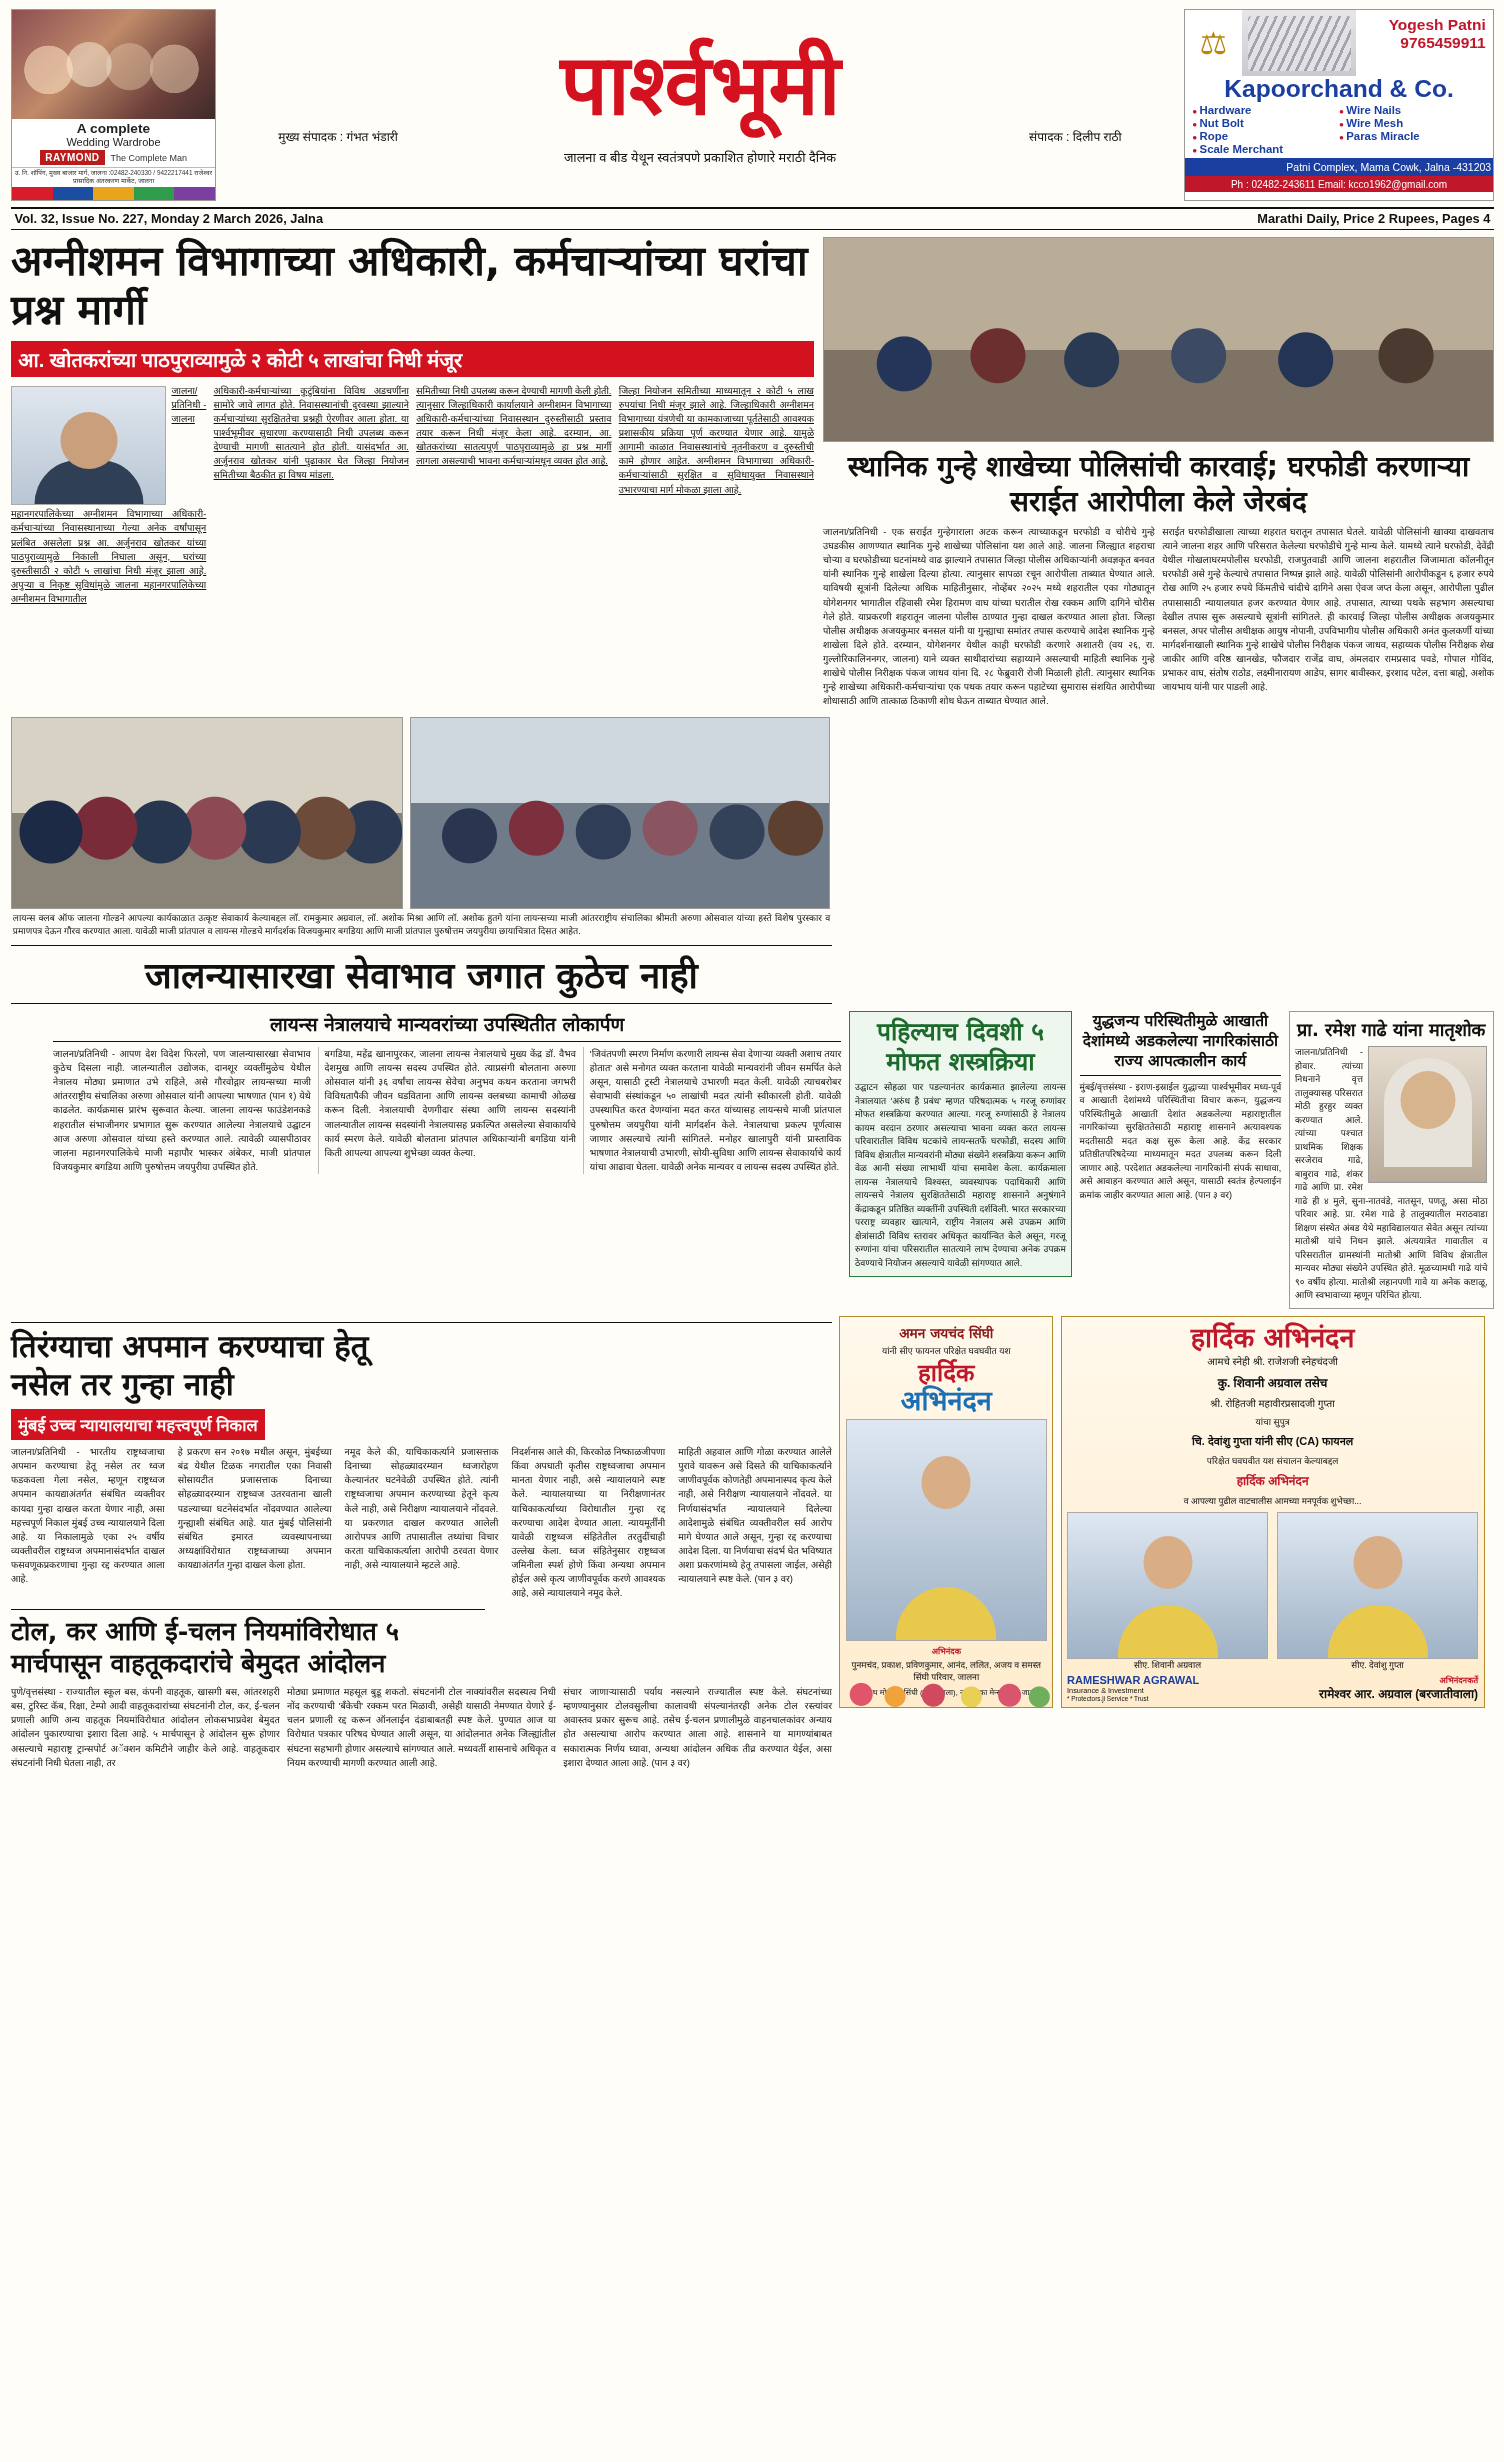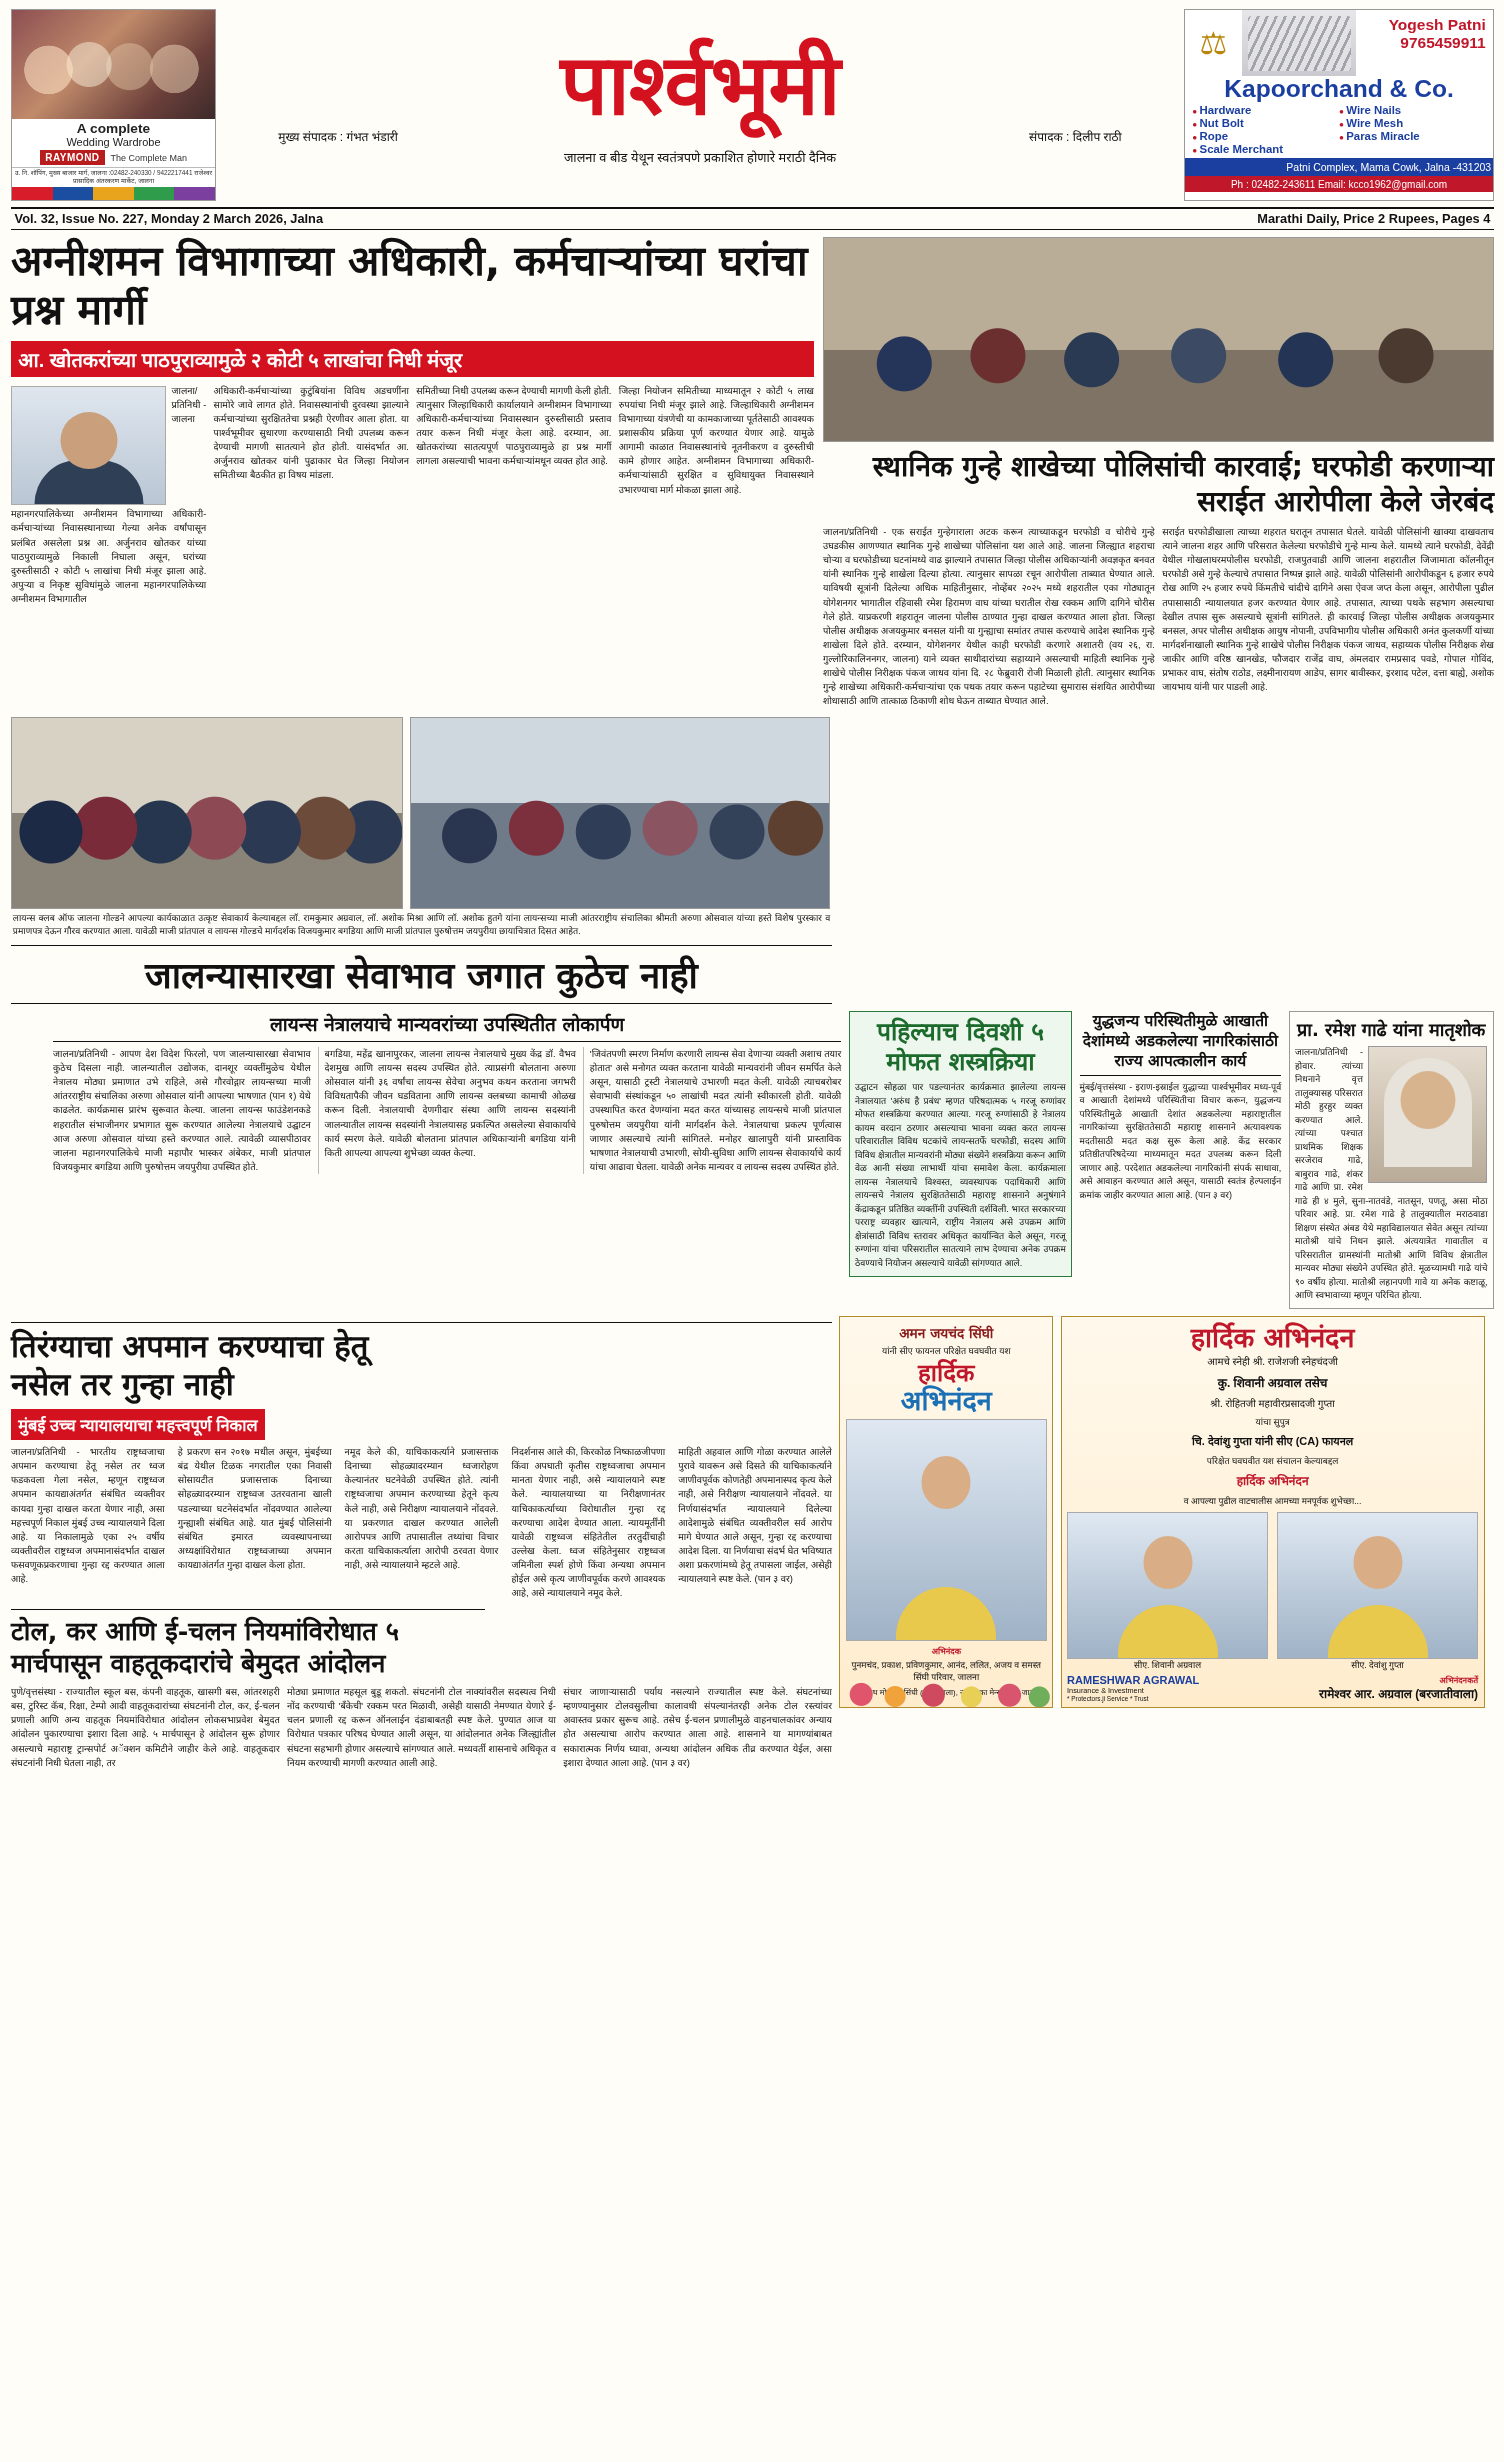--- a/index.html
+++ b/index.html
@@ -60,21 +60,21 @@
              border-top:2.7px solid #111; border-bottom:0.9px solid #111; margin-top:5.5px; padding:2.7px 3.6px; font-size:12.8px; font-weight:bold;}
   .inforow .right { color:#111; }
 
   
   .lead-wrap { display:flex; gap:9px; margin-top:7.3px; }
   .lead-left { width:803px; }
   .lead-head { font-family:"DejaVu Sans",sans-serif; font-size:41px; line-height:1.18; font-weight:bold; color:#111; }
   .lead-sub { background:#d4111e; color:#fff; font-size:20px; font-weight:bold; padding:4.6px 7.3px; margin-top:7.3px; }
   .lead-body { display:flex; gap:7.3px; margin-top:6.4px; }
   .col { font-size:9.4px; line-height:1.5; text-align:justify; color:#111; }
-  .c4 { width:25%; }
+  .c4 { width:25%;text-decoration:underline; }
   .headshot { width:155px; height:119px; float:left; margin:1.8px 5.5px 2.7px 0;
      background:linear-gradient(180deg,#dfe6ee,#b9c6d4); border:0.9px solid #aaa; position:relative; overflow:hidden;}
   .headshot::after{content:""; position:absolute; left:50%; top:22%; width:57px; height:57px; transform:translateX(-50%);
      border-radius:50%; background:#caa07c;}
   .headshot::before{content:""; position:absolute; left:50%; bottom:0; width:109px; height:44px; transform:translateX(-50%);
      border-radius:55px 55px 0 0; background:#2f3f56;}
 
   .lead-right { flex:1; }
   .photo { background:#c9cfd6; border:0.9px solid #999; position:relative; overflow:hidden; }
   .ph-office { background:linear-gradient(180deg,#b9ad97 0 55%, #7e7364 55% 100%); }
@@ -82,21 +82,21 @@
      background:
        radial-gradient(circle at 12% 62%, #25355a 0 27px, transparent 28px),
        radial-gradient(circle at 26% 58%, #6b2f2f 0 27px, transparent 28px),
        radial-gradient(circle at 40% 60%, #2a3a53 0 27px, transparent 28px),
        radial-gradient(circle at 56% 58%, #3c4a63 0 27px, transparent 28px),
        radial-gradient(circle at 72% 60%, #243455 0 27px, transparent 28px),
        radial-gradient(circle at 87% 58%, #4a3a2f 0 27px, transparent 28px);
   }
   .sec-head { font-family:"DejaVu Sans",sans-serif; font-weight:bold; color:#111; }
 
-  .crime-head { font-size:28px; line-height:1.25; text-align:right; margin-top:7.3px; }
+  .crime-head { font-size:28px; line-height:1.25; text-align:center; margin-top:7.3px; }
   .crime-body { display:flex; gap:7.3px; margin-top:5.5px; }
 
   
   .band2 { display:flex; gap:7.3px; margin-top:9px; }
   .photo-strip { height:192px; }
   .ph-ribbon { background:linear-gradient(180deg,#d8d2c4 0 50%,#8a8377 50% 100%); }
   .ph-ribbon::after{content:""; position:absolute; inset:0;
     background:
       radial-gradient(circle at 10% 60%, #1d2a46 0 31px, transparent 32px),
       radial-gradient(circle at 24% 58%, #7a2b3a 0 31px, transparent 32px),

